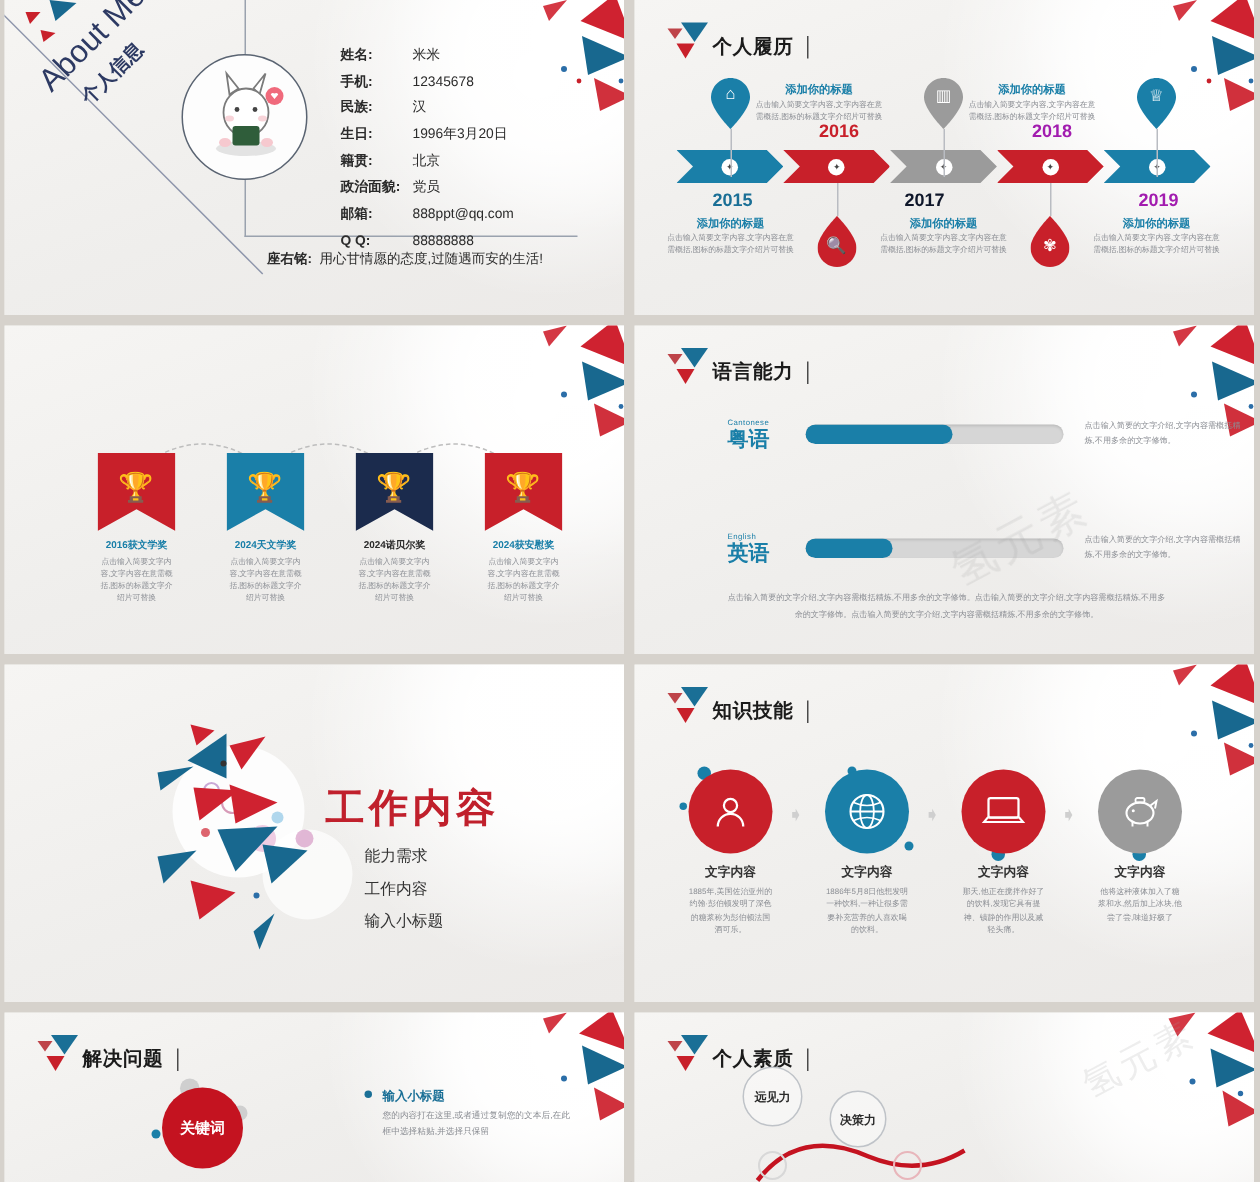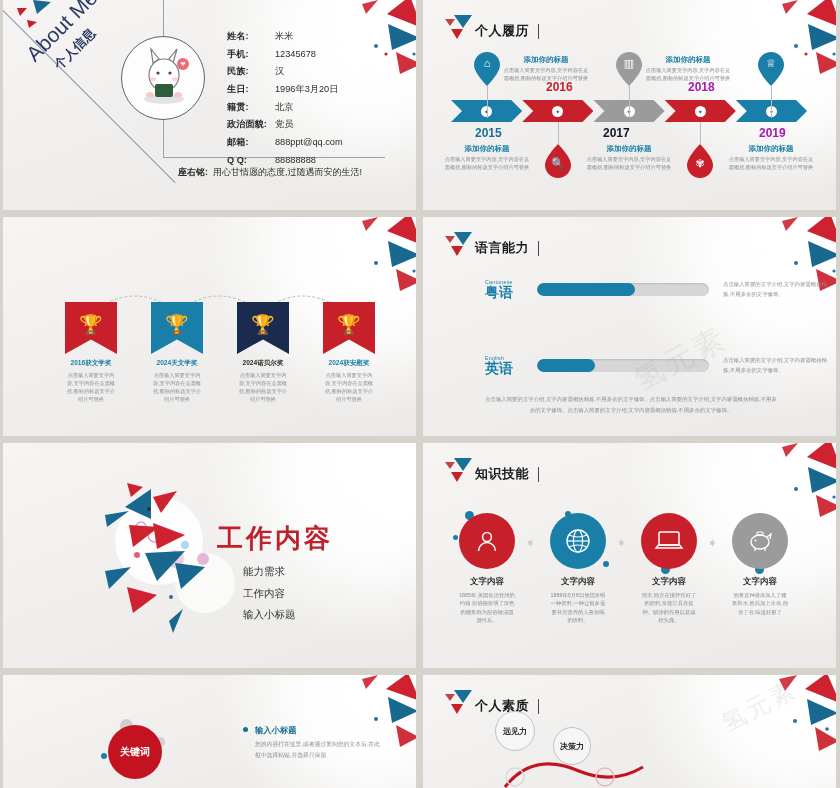--- a/index.html
+++ b/index.html
@@ -557,20 +557,29 @@
     <div class="deco tr" style="top:-4px;right:-4px;width:120px;height:90px;">
       <svg width="120" height="90" viewBox="0 0 120 90">
         <circle cx="82" cy="26" r="28" fill="#fff" opacity=".85"></circle>
         <polygon points="108,2 120,30 86,18" fill="#cf2230"></polygon>
         <polygon points="88,26 118,40 92,52" fill="#18688f"></polygon>
         <polygon points="96,54 119,66 100,76" fill="#d0303c"></polygon>
         <polygon points="62,8 78,4 66,18" fill="#cf2230" opacity=".9"></polygon>
         <circle cx="76" cy="48" r="2" fill="#2b6ea8"></circle>
       </svg>
     </div>
+    <div class="shead">
+      <div class="flags">
+          <i class="f1"></i>
+          <i class="f2"></i>
+          <i class="f3"></i>
+        </div>
+      <span class="stext">解决问题</span>
+      <span class="bar"></span>
+    </div>
 
     <i class="bub" style="left:117px; top:44px; width:13px;height:13px;background:#cfcfcf;"></i>
     <i class="bub" style="left:152px; top:62px; width:10px;height:10px;background:#cfcfcf;"></i>
     <i class="bub" style="left:98px; top:78px; width:6px;height:6px;background:#1a7fa8;"></i>
     <div class="kw">关键词</div>
 
     <i class="s7dot"></i>
     <div class="s7sub">输入小标题</div>
     <div class="s7txt">您的内容打在这里,或者通过复制您的文本后,在此框中选择粘贴,并选择只保留</div>
   </div>

